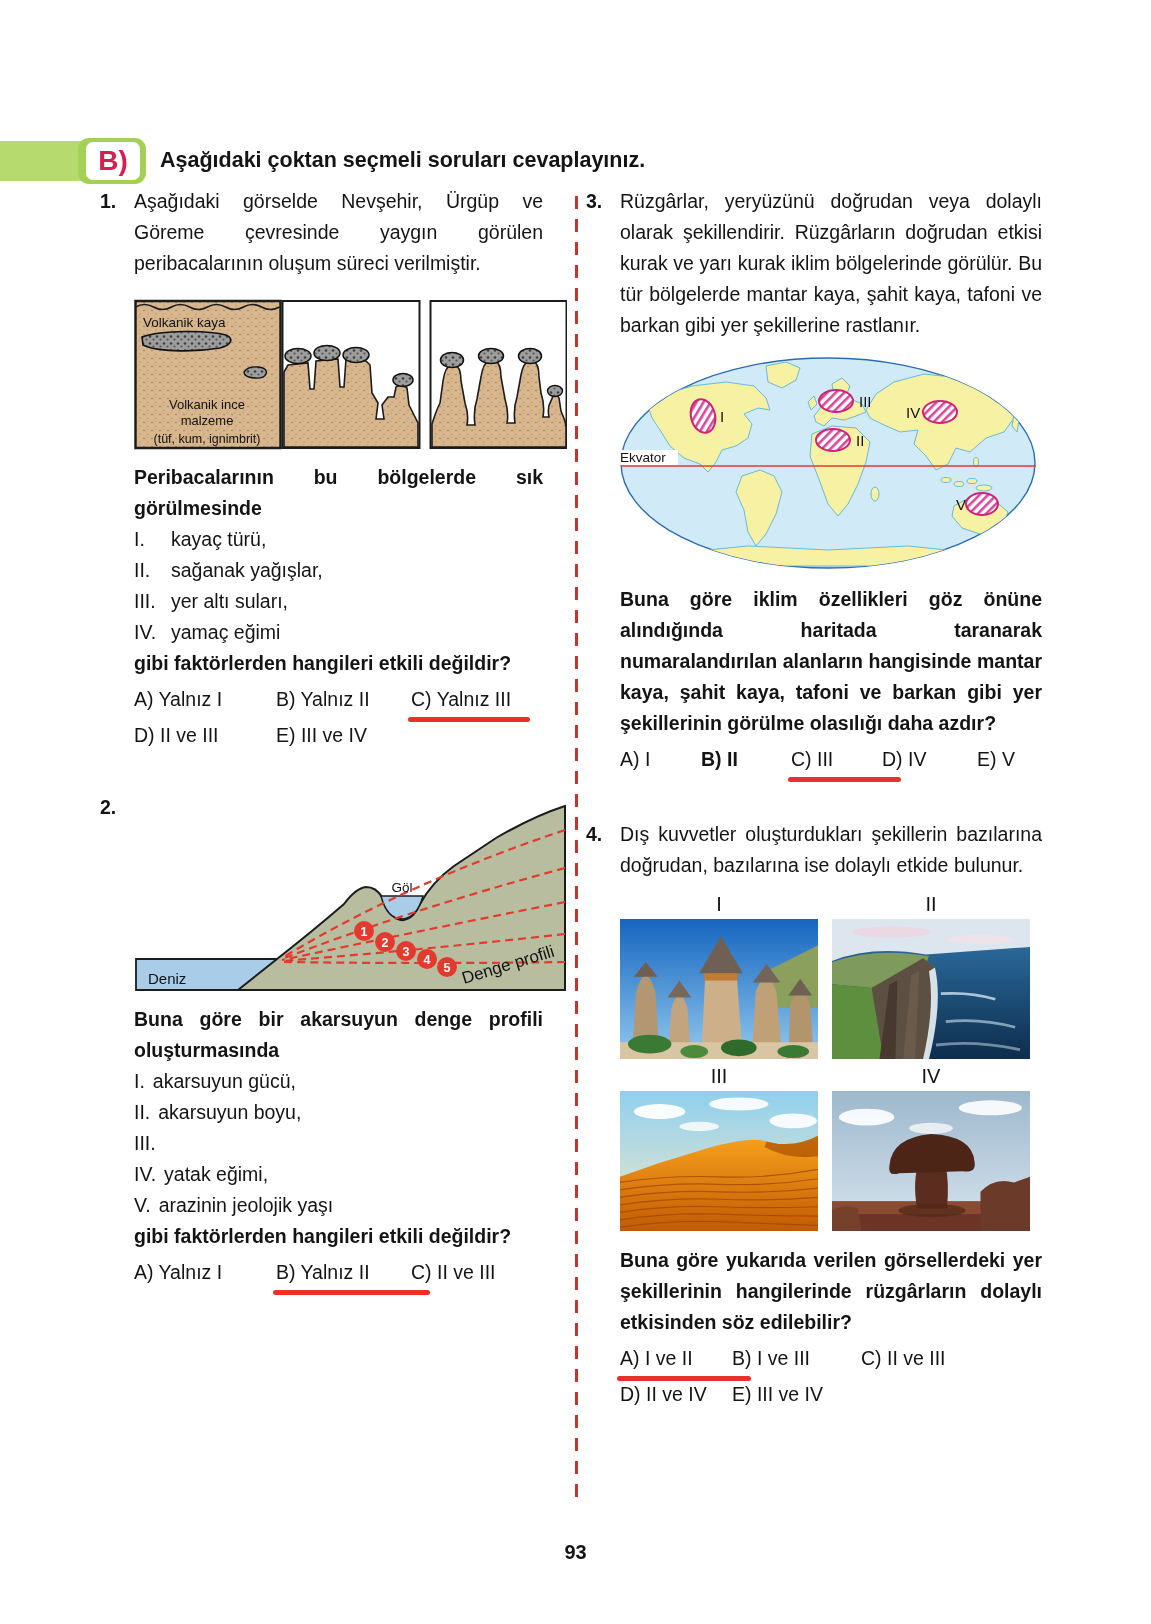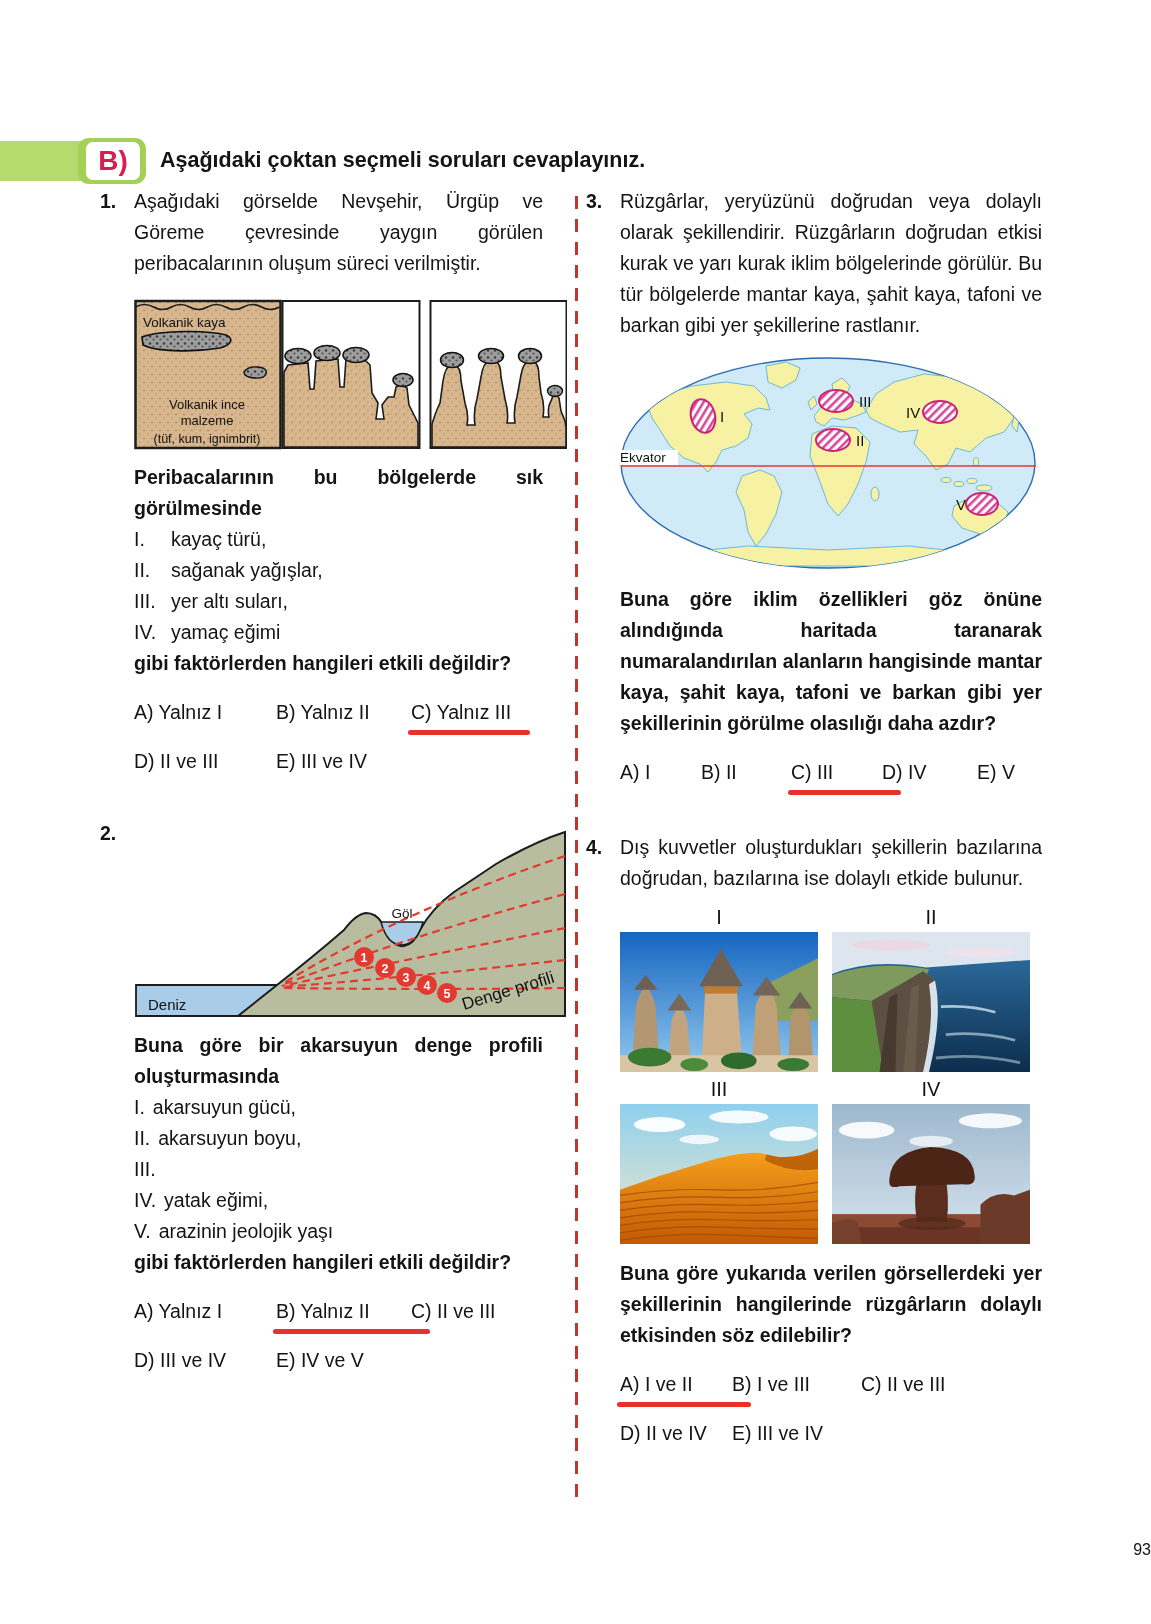--- a/index.html
+++ b/index.html
@@ -34,41 +34,41 @@
   .qnum { position:absolute; left:0; top:0; font-weight:bold; }
   p { margin:0; text-align:justify; }
   .stem { font-weight:bold; }
   .items { list-style:none; margin:0; padding:0; }
   .items li { display:flex; }
   .rn-fixed { width:37px; flex:none; }
   .rn-flow  { margin-right:8px; flex:none; }
   .q-line { font-weight:bold; }
   .u { text-decoration-thickness:2px; text-underline-offset:4px; }
 
-  .opts { display:flex; margin-top:18px; }
+  .opts { display:flex; margin-top:5px; }
   .opt { position:relative; white-space:nowrap; }
   .ans::after {
     content:""; position:absolute; left:-3px; bottom:-7px;
     width:calc(100% + 22px); height:5px; background:#e8312a; border-radius:3px;
   }
   .w142 { width:142px; flex:none; }
   .w135 { width:135px; flex:none; }
-  .q3w1 { width:81px; flex:none; } .q3w2 { width:90px; flex:none; } .q3w3 { width:91px; flex:none; } .q3w4 { width:95px; flex:none; }
+  .q3w1 { width:81px; flex:none; } .q3w2 { width:90px; flex:none;font-weight:bold; } .q3w3 { width:91px; flex:none; } .q3w4 { width:95px; flex:none; }
   .q4wA { width:112px; flex:none; } .q4wB { width:129px; flex:none; }
 
   .diag { margin:13px 0 12px 0; }
   .mt-q2 { margin-top:41px; }
   .mt-q4 { margin-top:44px; }
 
   
   .photos { display:grid; grid-template-columns:198px 198px; column-gap:14px; row-gap:2px; margin:8px 0 14px 0; }
   .ph-label { text-align:center; font-size:20px; line-height:30px; }
 
   
-  .pageno { position:absolute; top:1541px; left:0; width:1151px; text-align:right; font-weight:normal; font-size:16px; }
+  .pageno { position:absolute; top:1541px; left:0; width:1151px; text-align:center; font-weight:bold; font-size:20px; }
 </style>
 </head>
 <body>
 
 <div class="sec-header">
   <div class="green-bar"></div>
   <div class="green-tab"></div>
   <div class="b-box">B)</div>
   <div class="sec-title">Aşağıdaki çoktan seçmeli soruları cevaplayınız.</div>
 </div>
@@ -213,24 +213,20 @@
       <li>
           <span class="rn-flow">V.</span>
           <span>arazinin jeolojik yaşı</span>
         </li>
     </ul>
     <p class="q-line"><span>gibi faktörlerden hangileri etkili </span><span class="u">değildir</span><span>?</span></p>
     <div class="opts">
       <span class="opt w142">A) Yalnız I</span>
       <span class="opt w135 ans">B) Yalnız II</span>
       <span class="opt">C) II ve III</span>
-    </div>
-    <div class="opts">
-      <span class="opt w142">D) III ve IV</span>
-      <span class="opt">E) IV ve V</span>
     </div>
   </div>
 </div>
 
 <div class="col col-right">
 
   <div class="question">
     <div class="qnum">3.</div>
     <p class="intro">Rüzgârlar, yeryüzünü doğrudan veya dolaylı olarak şekillendirir. Rüzgârların doğrudan etkisi kurak ve yarı kurak iklim bölgelerinde görülür. Bu tür bölgelerde mantar kaya, şahit kaya, tafoni ve barkan gibi yer şekillerine rastlanır.</p>
 

